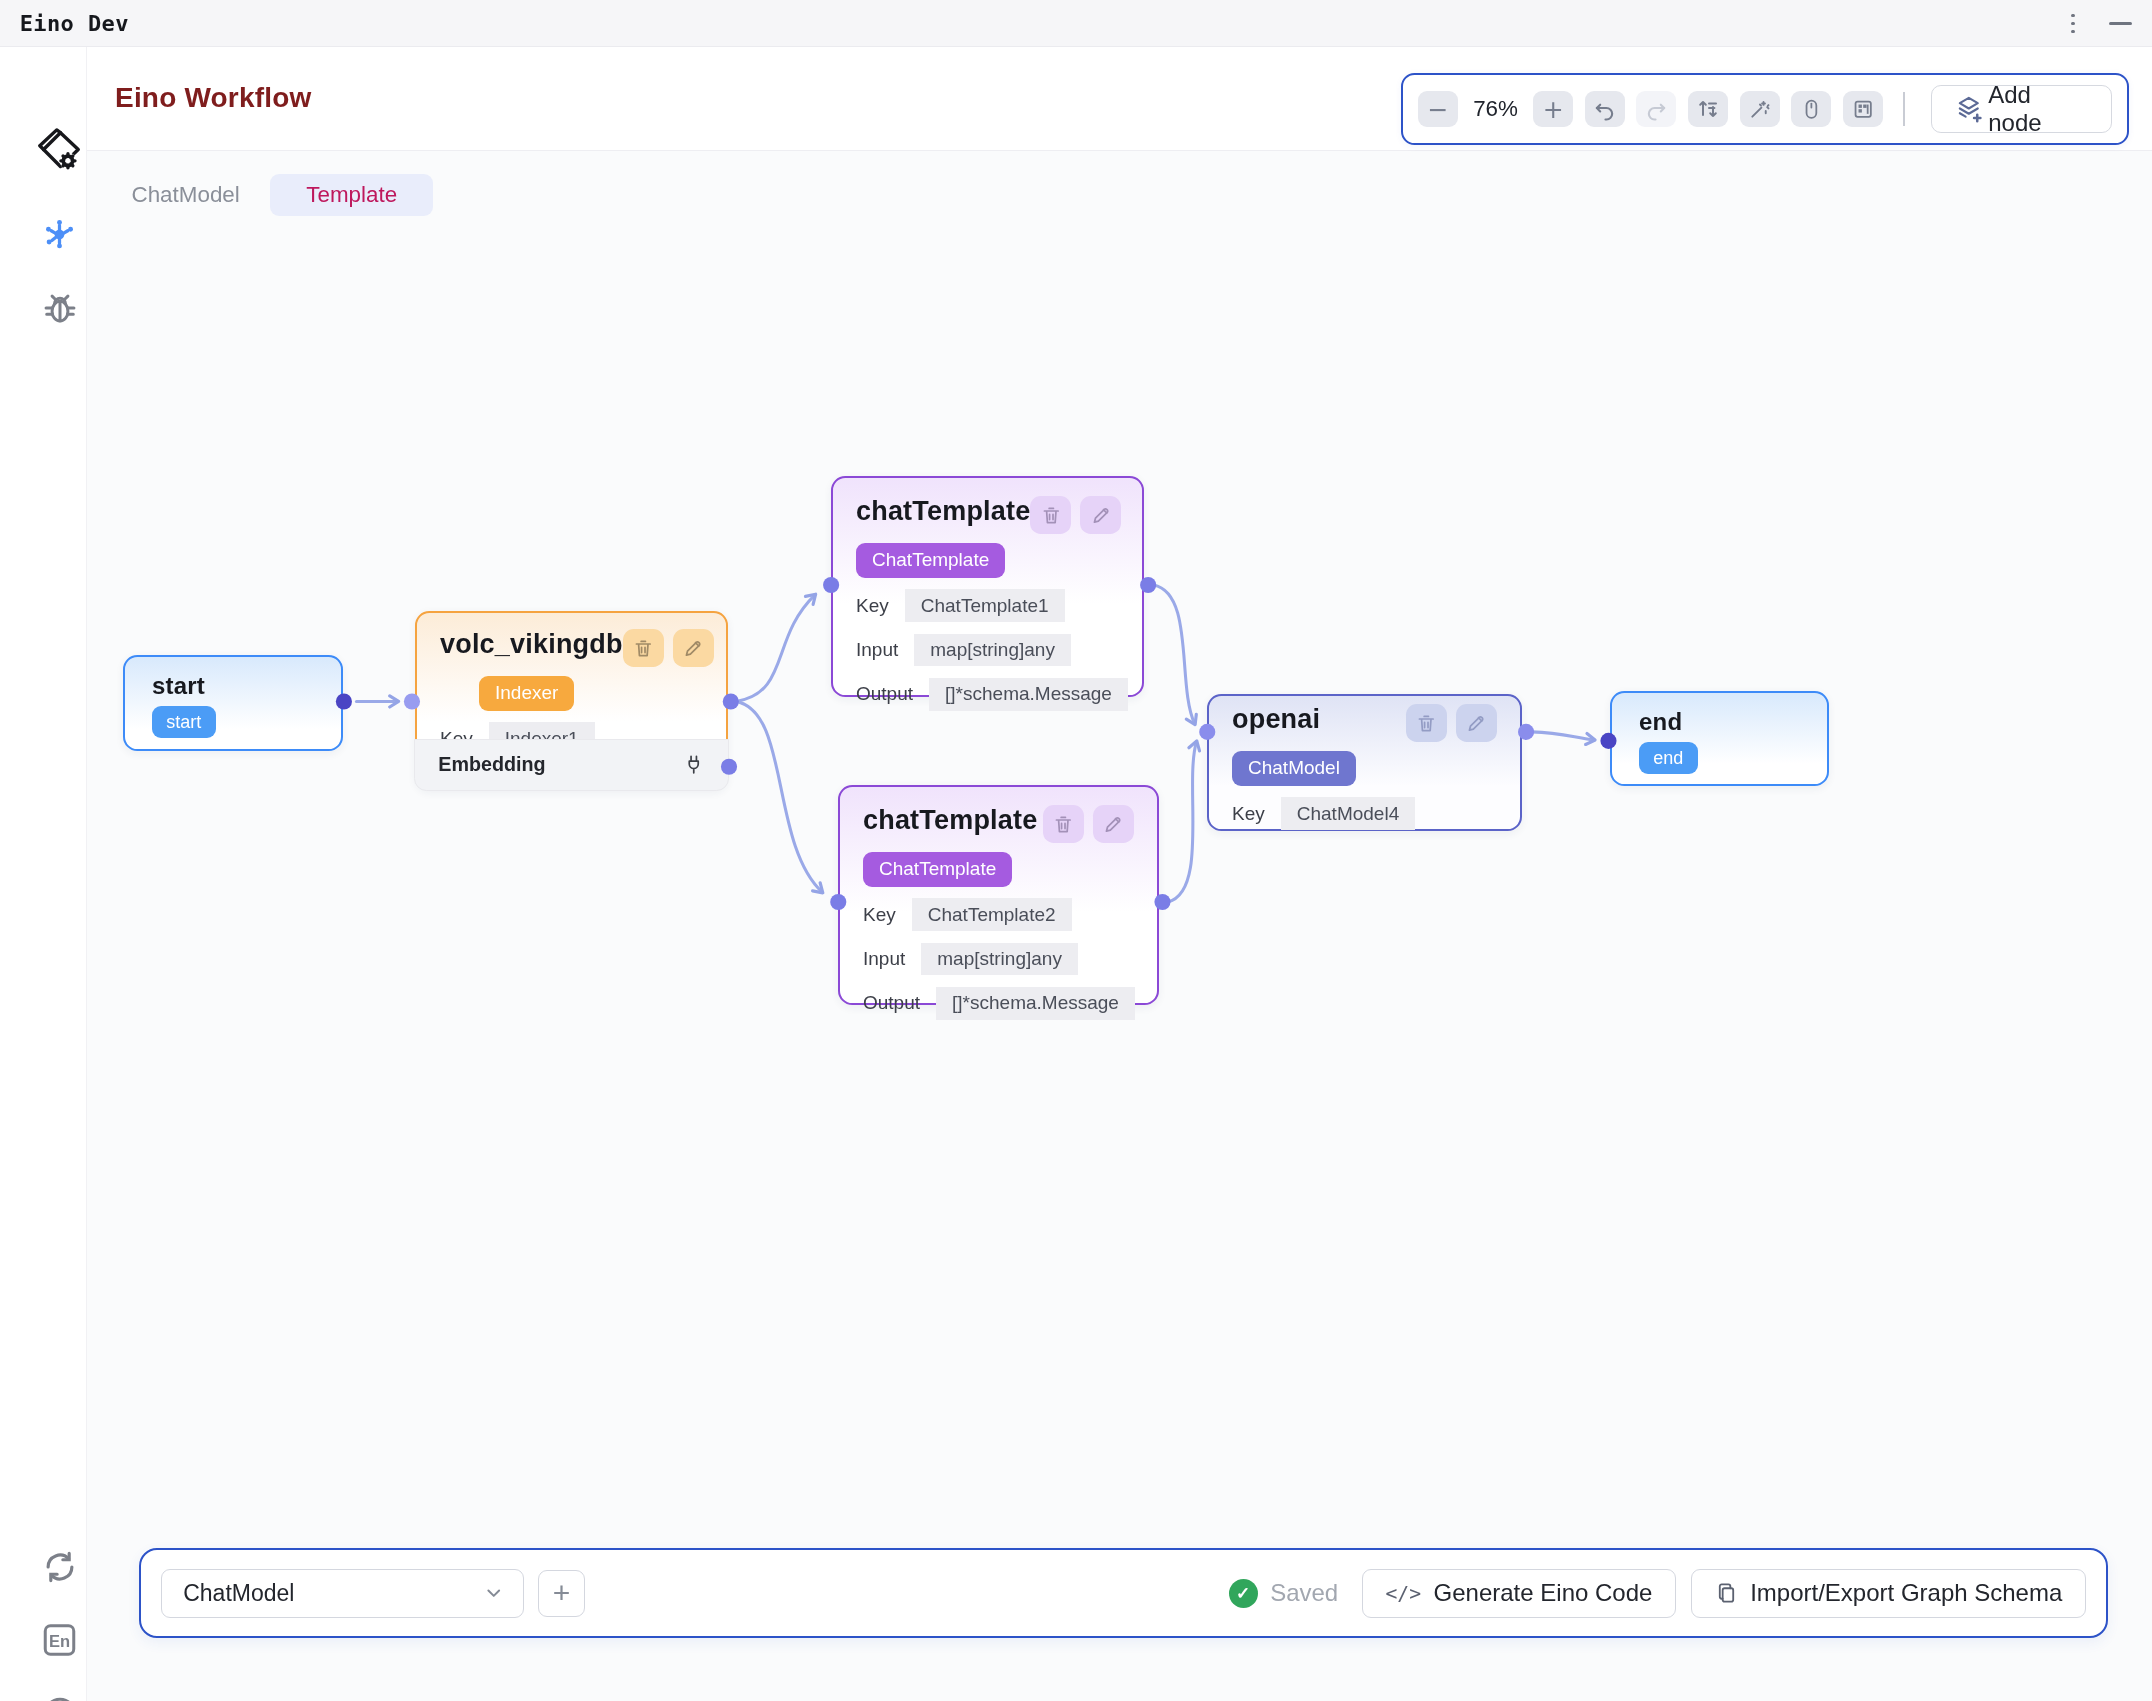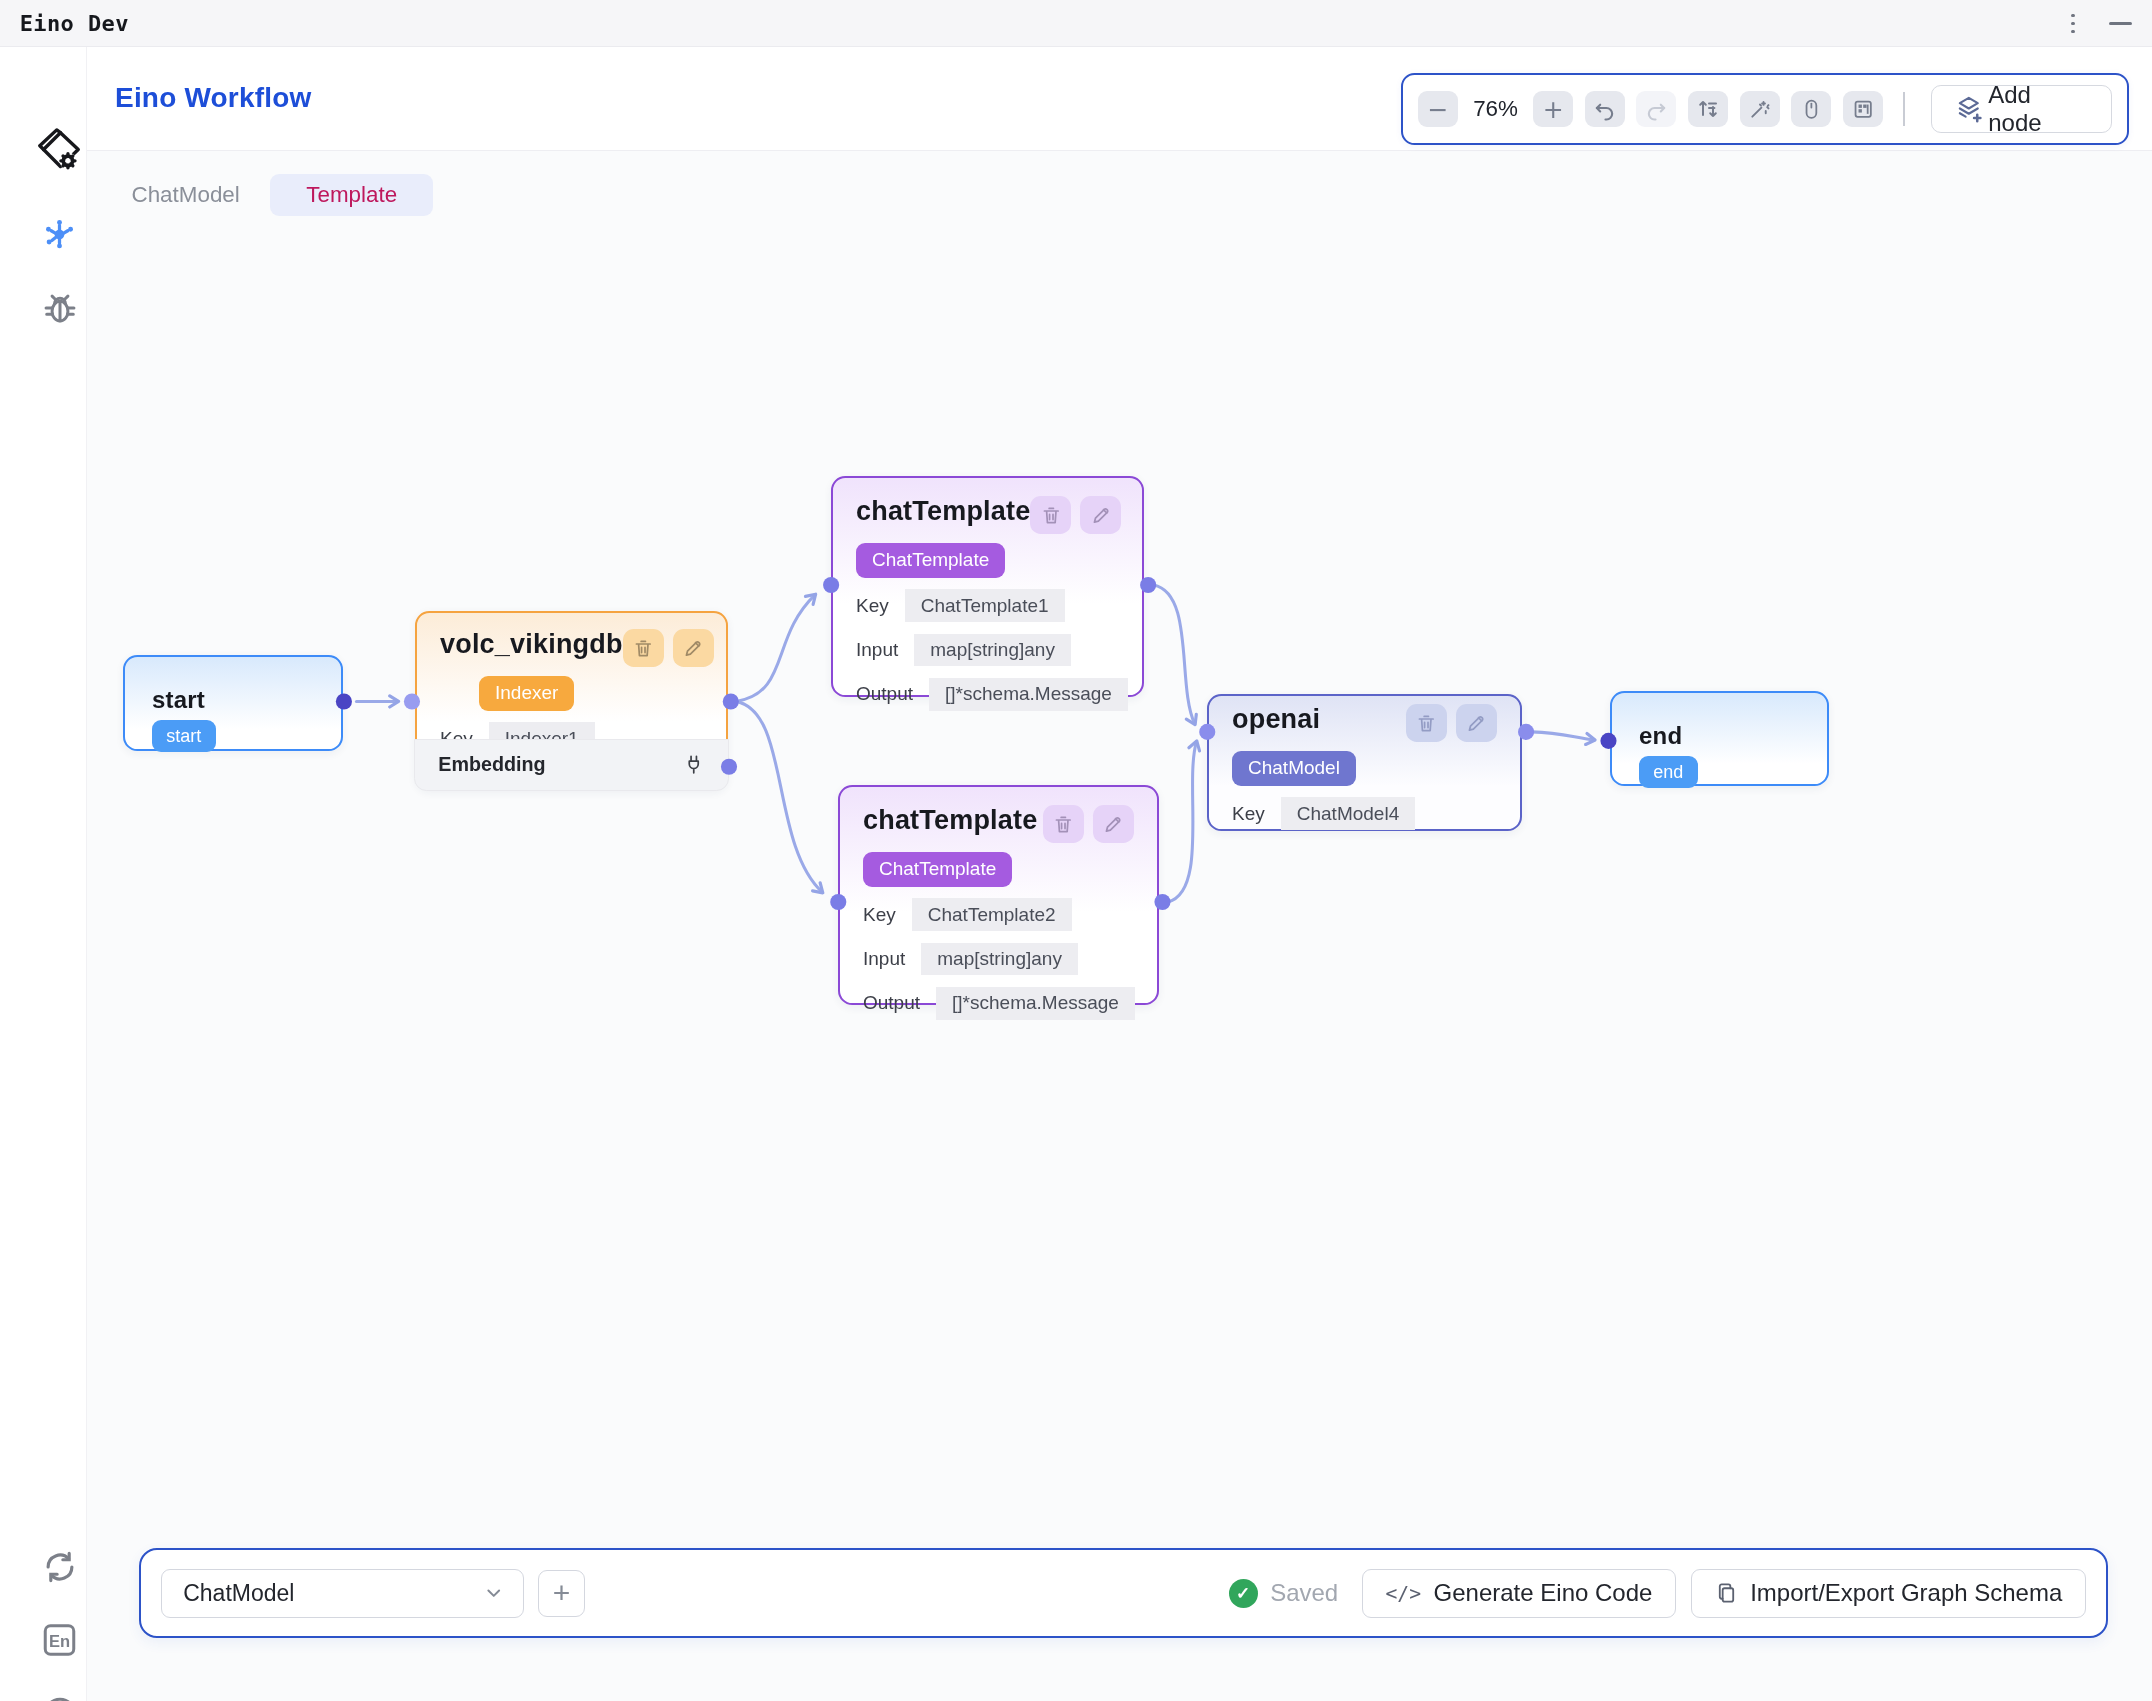--- a/index.html
+++ b/index.html
@@ -30,21 +30,21 @@
   
   .sidebar {
     position: absolute; left: 0; top: 47px; width: 87px; bottom: 0;
     background: #ffffff; border-right: 0.9px solid #f1f1f4; z-index: 20;
   }
   .side-item { position: absolute; left: 0; width: 87px; display: flex; justify-content: center; padding-left: 32px; }
 
   
   .page-title {
     position: absolute; left: 115px; top: 82px; font-size: 28px; font-weight: 700;
-    color: #1d4ed8; z-index: 10; letter-spacing: 0.2px;
+    color: #7f1d1d; z-index: 10; letter-spacing: 0.2px;
   }
 
   
   .canvas-surface {
     position: absolute; left: 87px; top: 150px; right: 0; bottom: 0;
     background: #fafbfc; border-top: 0.9px solid #eeeef2; z-index: 1;
   }
 
   
   .tabs { position: absolute; left: 119px; top: 174px; display: flex; align-items: center; gap: 18px; z-index: 10; }
@@ -88,21 +88,21 @@
   .n-row { display: flex; align-items: center; gap: 16px; margin-top: 11.6px; }
   .n-row .lbl { font-size: 19px; color: #3c3f48; }
   .chip {
     background: #ededf1; border-radius: 0; padding: 5.4px 16px;
     font-size: 19px; color: #4a4e59;
   }
 
   .node-start, .node-end {
     border: 2.7px solid #3d8bf8;
     background: linear-gradient(180deg, #d8e9fc 0%, #ffffff 78%);
-    padding: 29px 27px;
+    padding: 15px 27px;
   }
   .node-start { left: 123px; top: 655px; width: 220px; height: 96px; }
   .node-end   { left: 1610px; top: 691px; width: 219px; height: 95px; }
   .node-start .n-title, .node-end .n-title { font-size: 24px; }
   .pill-blue { background: #4b9cf6; margin-top: 6.3px; font-size: 18px; padding: 5.4px 14.3px; }
 
   .node-volc {
     left: 415px; top: 611px; width: 313px; height: 179px;
     border: 2.7px solid #f5a340;
     background: linear-gradient(180deg, #fcecd8 0%, #ffffff 62%);

